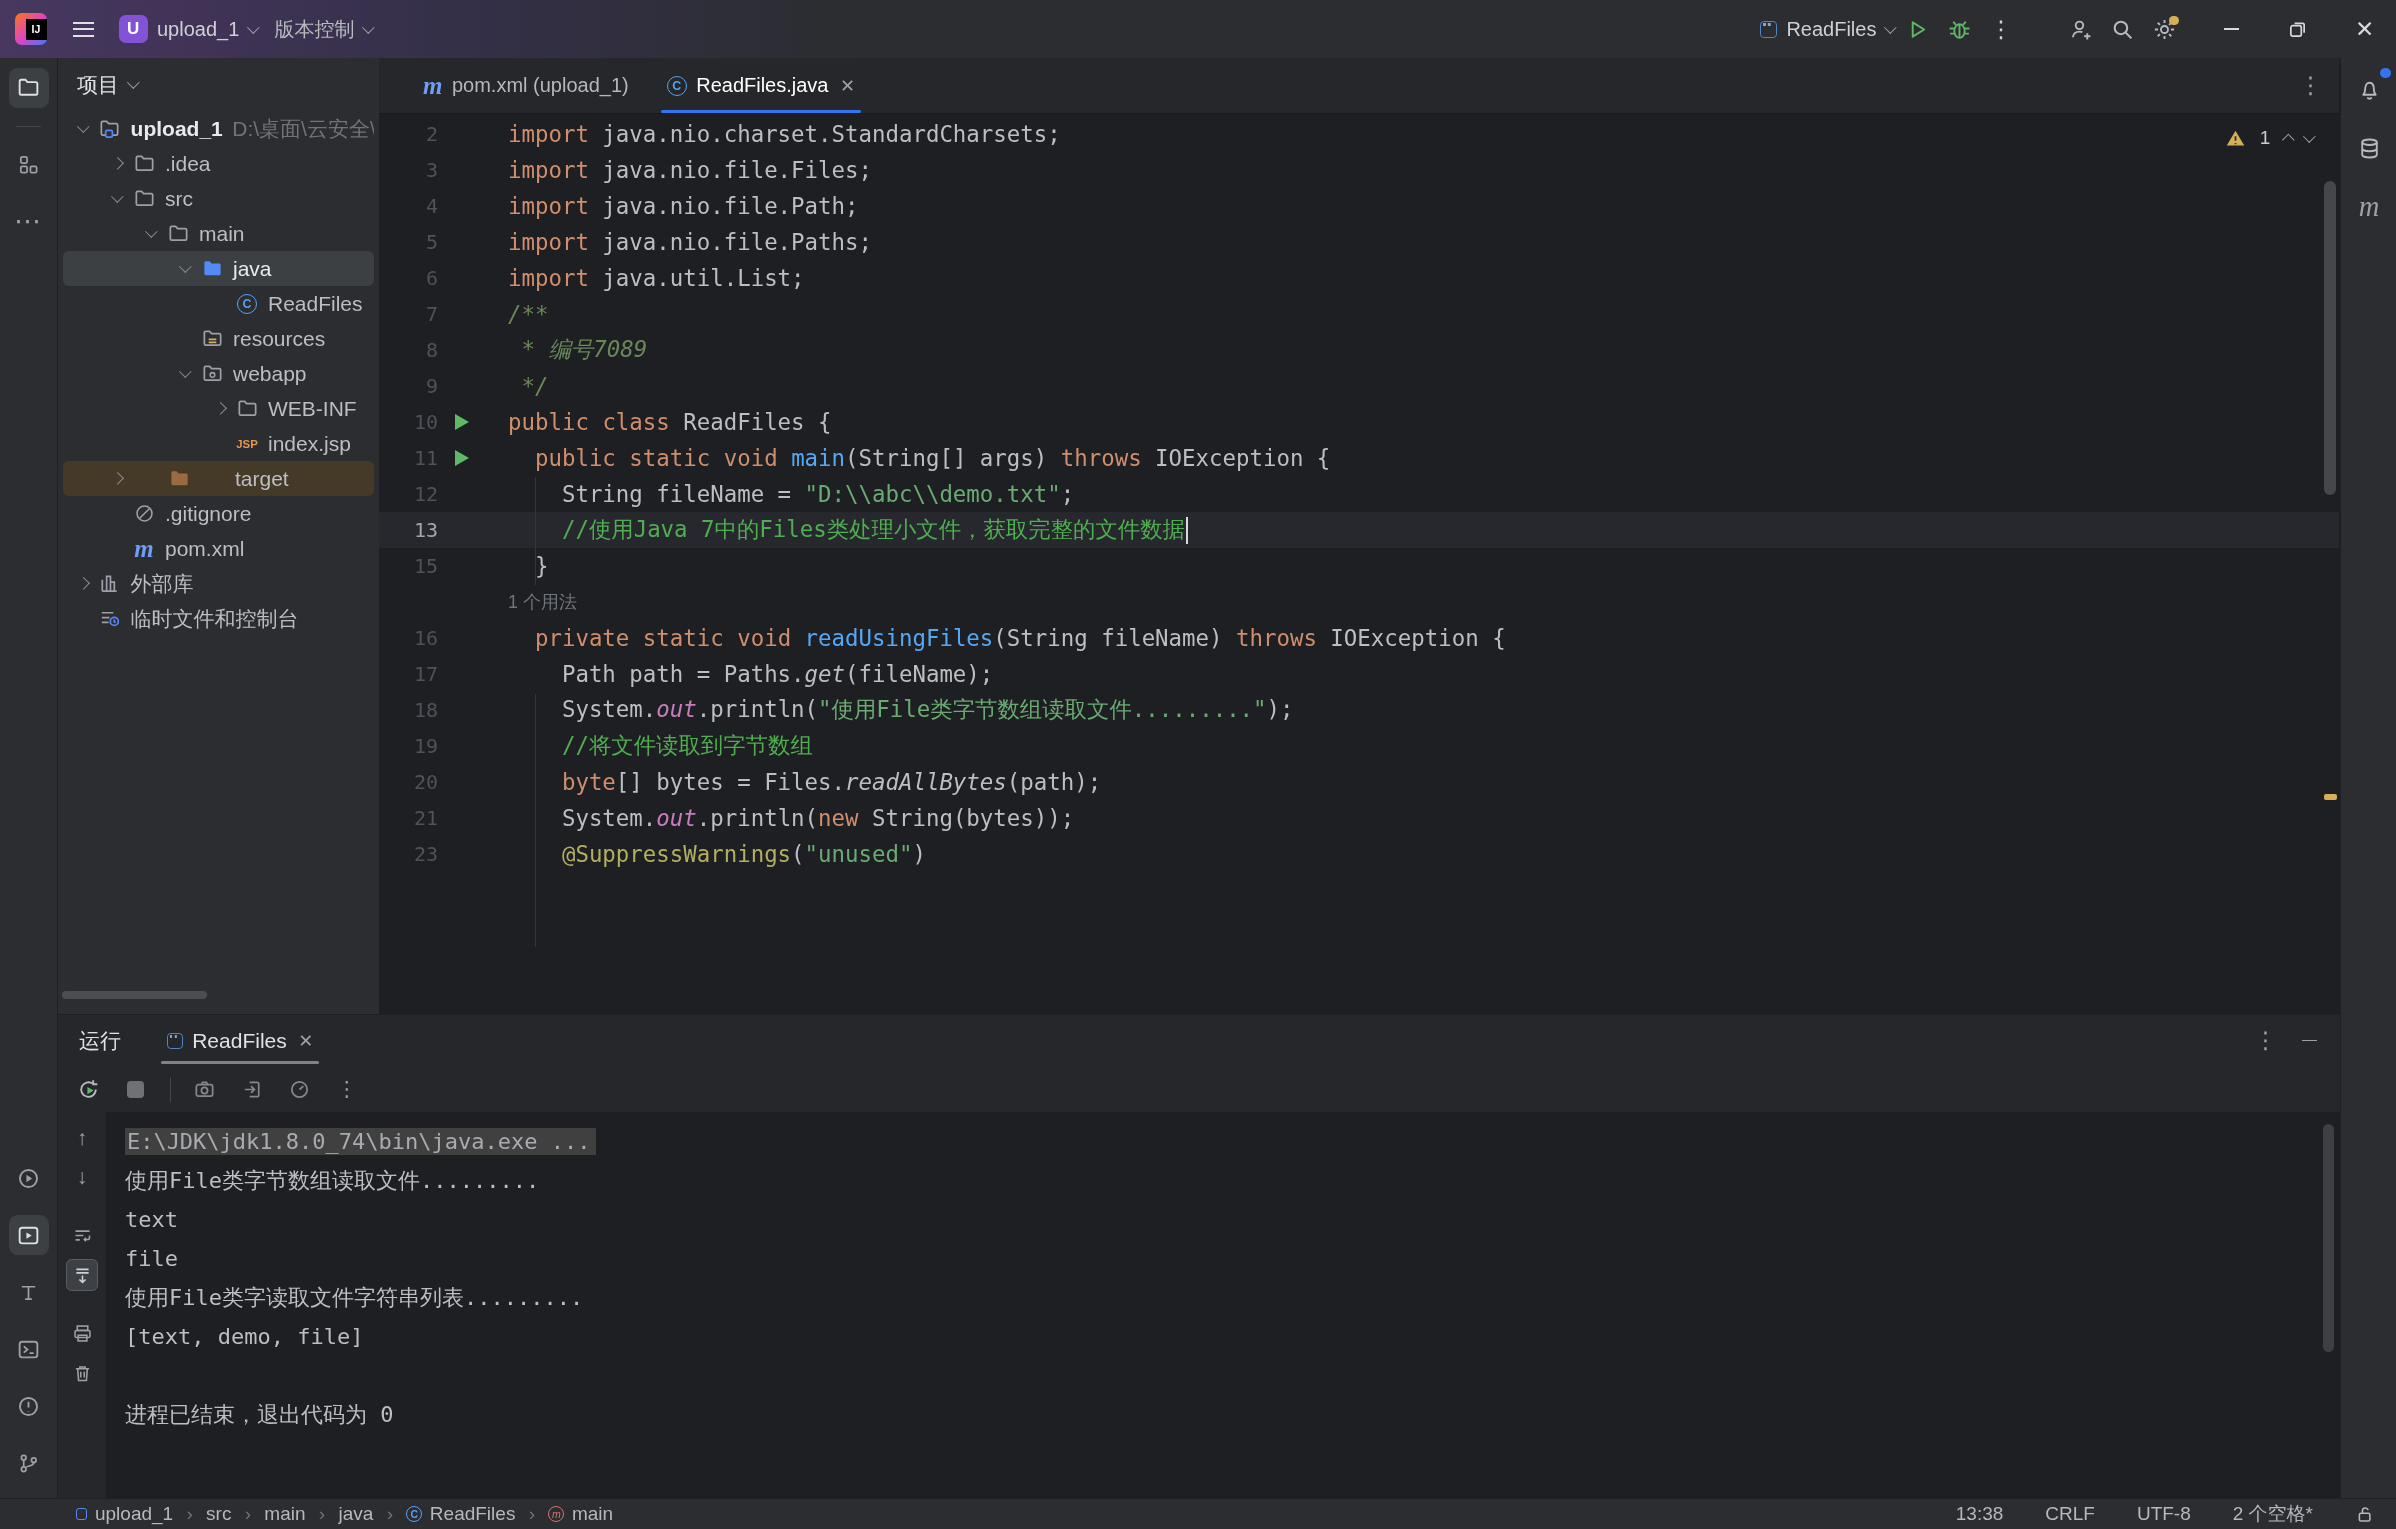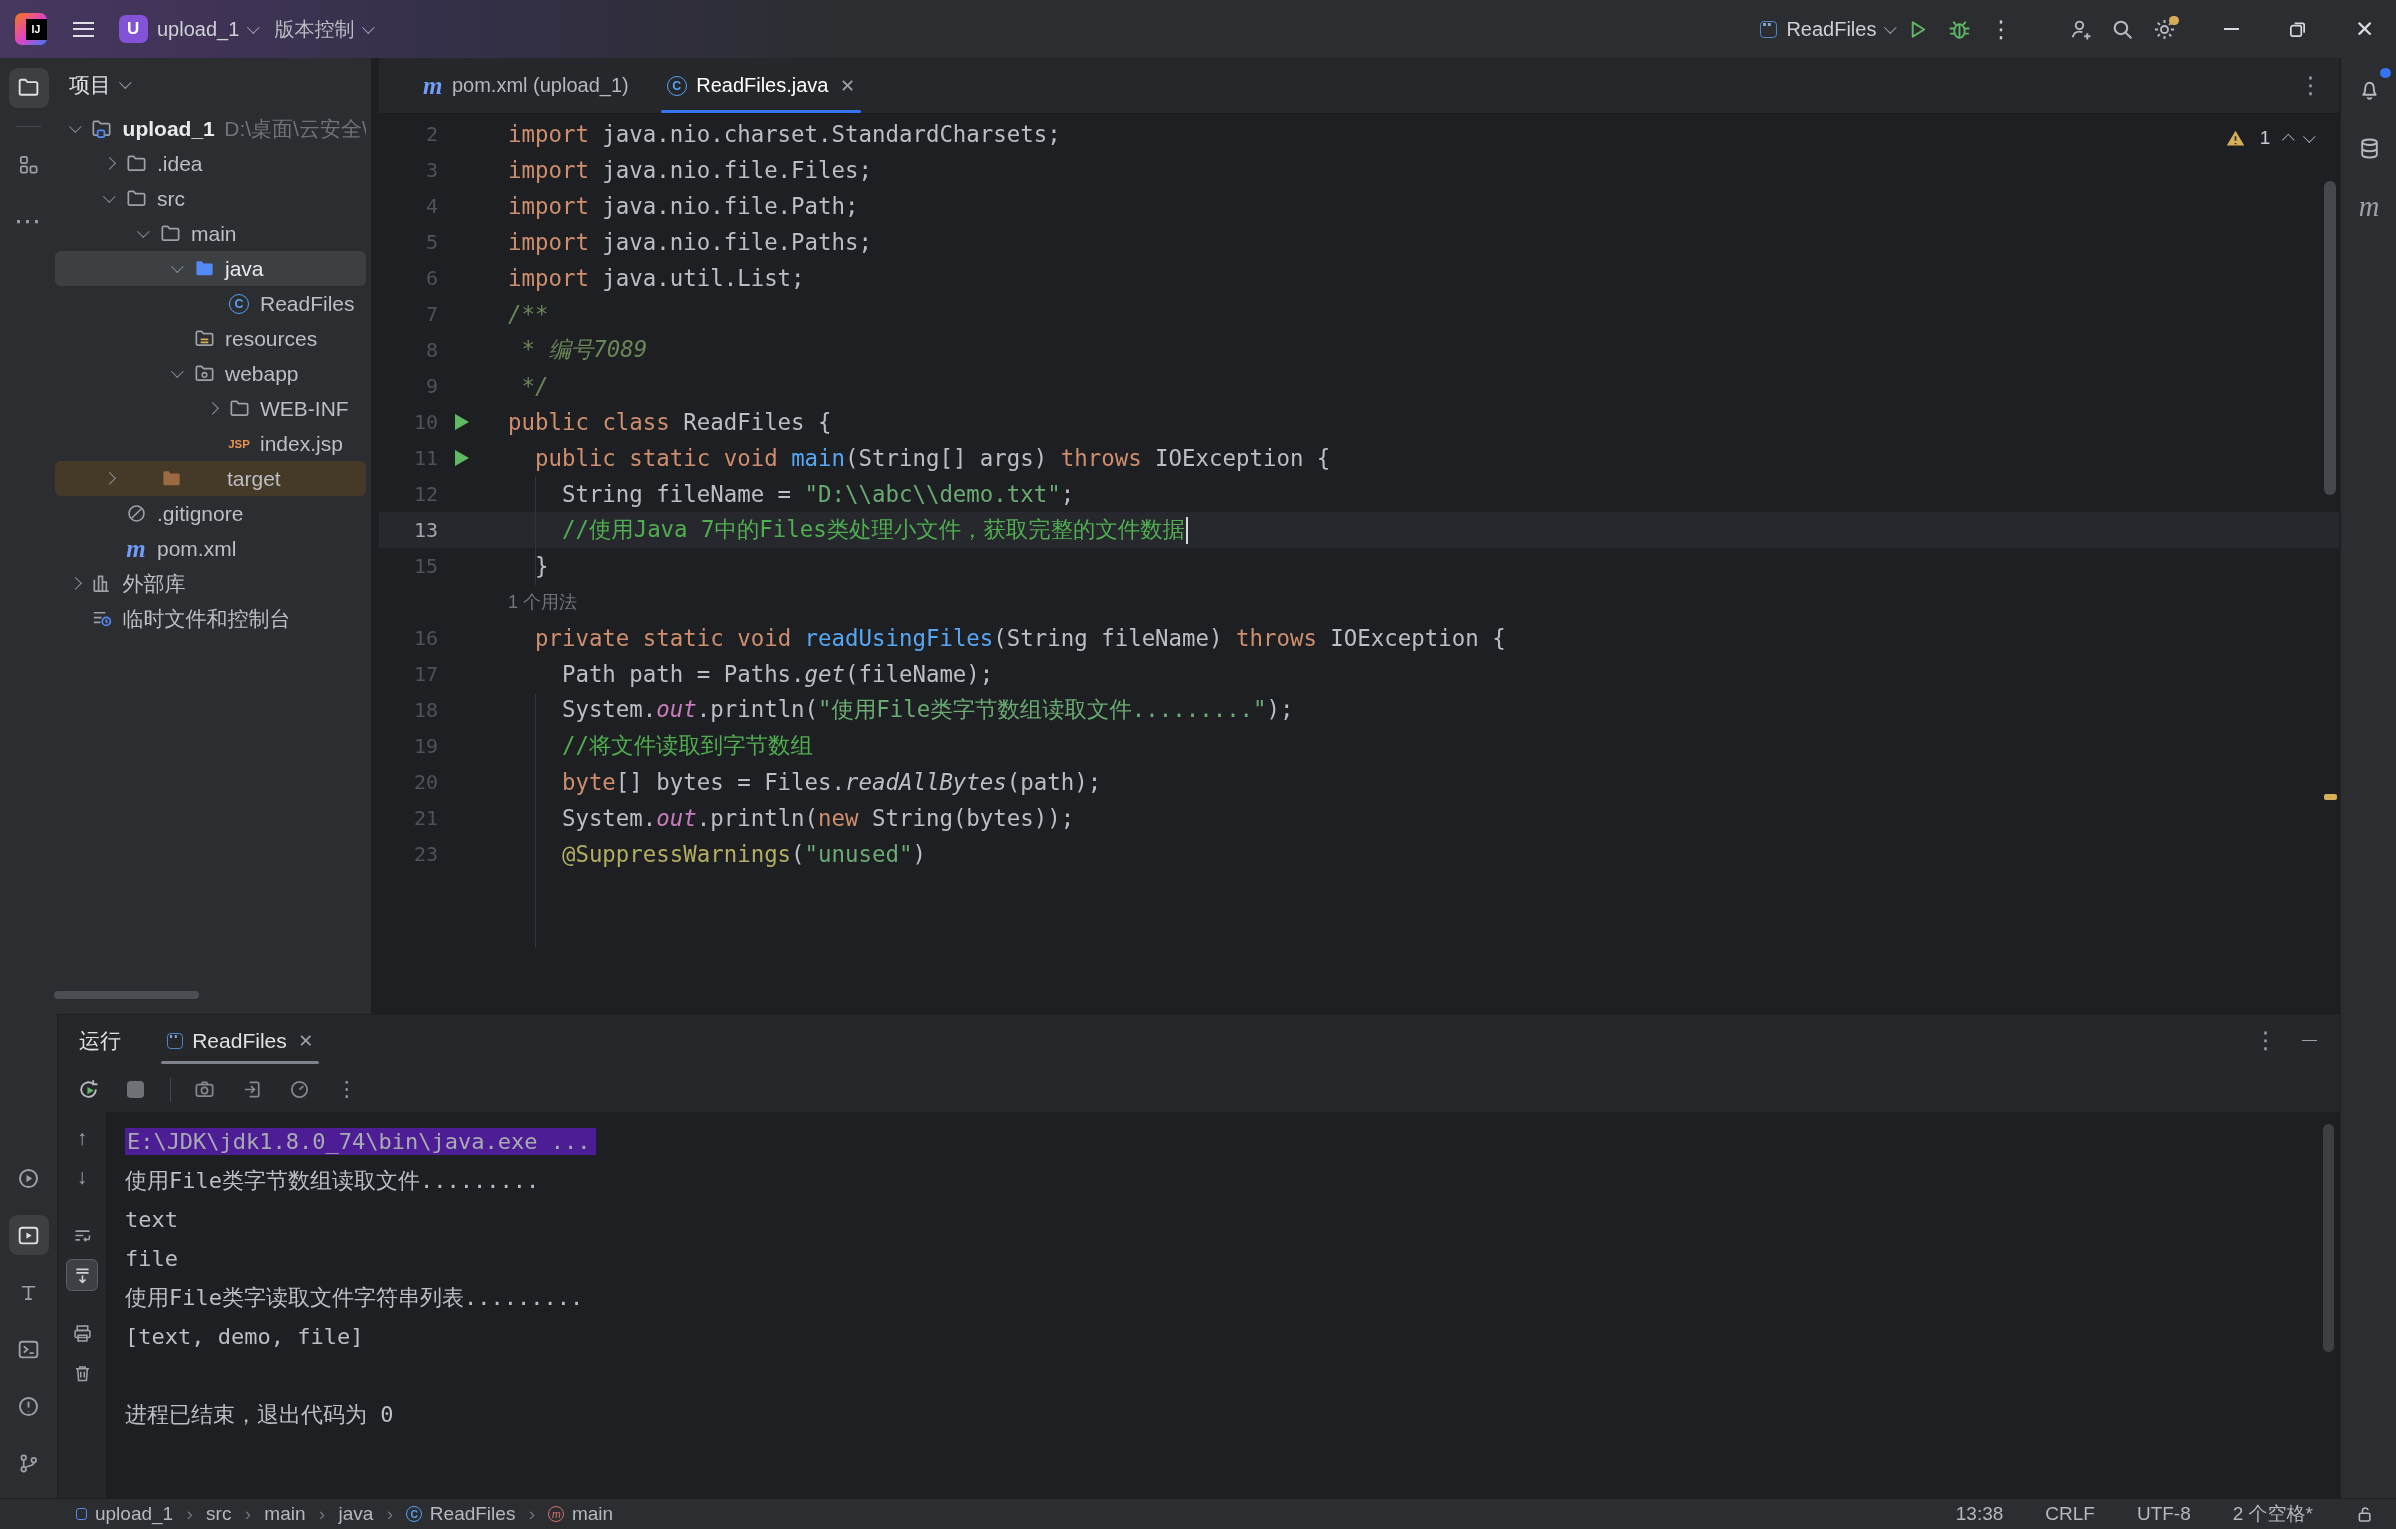--- a/index.html
+++ b/index.html
@@ -36,21 +36,21 @@
   #leftstrip .spacer { flex:1; }
 
   
   #rightstrip { position:absolute; left:2340px; top:58px; width:57px; height:1440px; background:#2b2d30;
     border-left:1px solid #1f2023; display:flex; flex-direction:column; align-items:center; padding-top:11.4px; gap:19px; }
   .bell-wrap { position:relative; }
   .bell-dot { position:absolute; right:-1.9px; top:-1.9px; width:10.5px; height:10.5px; border-radius:50%; background:#3574f0; }
   .mvn-strip { font-family:"Liberation Serif",serif; font-style:italic; font-size:28.5px; color:#9da0a8; }
 
   
-  #projectpanel { position:absolute; left:50px; top:58px; width:321px; height:956px; background:#2b2d30; }
+  #projectpanel { position:absolute; left:58px; top:58px; width:321px; height:956px; background:#2b2d30; }
   #pp-header { height:53px; display:flex; align-items:center; gap:9.5px; padding-left:19px; color:#dfe1e5; font-size:21px; }
   .tree-row { height:35px; display:flex; align-items:center; border-radius:5.7px; margin:0 4.8px; font-size:21px;
               color:#bcbec4; white-space:nowrap; overflow:hidden; }
   .tree-row.selected { background:#3d4043; color:#e8eaee; }
   .tree-row.target { background:#453a28; }
   .tree-chev { width:25px; display:flex; justify-content:center; flex:none; }
   .tree-ic { width:28.5px; display:flex; justify-content:center; flex:none; margin-right:6.7px; }
   .tree-path { color:#6f737a; margin-left:9.5px; overflow:hidden; text-overflow:clip; }
   .bold { font-weight:bold; color:#e8eaee; }
   .letter-ic { display:inline-flex; align-items:center; justify-content:center; border-radius:50%;
@@ -101,21 +101,21 @@
   #bp-toolbar { height:46px; display:flex; align-items:center; gap:13.3px; padding-left:13.3px; color:#9da0a8; }
   .tool-div { width:1px; height:25px; background:#43454a; margin:0 3.8px; }
   .tbtn { width:34px; height:34px; border-radius:6.7px; display:flex; align-items:center; justify-content:center; color:#9da0a8; }
   #console { position:absolute; left:0; top:97px; right:0; bottom:0; background:#1e1f22; display:flex; }
   #con-strip { width:48px; flex:none; background:#26272a; display:flex; flex-direction:column; align-items:center; padding-top:9.5px; gap:7.6px; }
   .cbtn { width:32px; height:32px; border-radius:5.7px; display:flex; align-items:center; justify-content:center; color:#9da0a8; }
   .cbtn.sel { background:#3d4146; border:1px solid #5a5d63; color:#cfd2d8; }
   .cgap { height:11.4px; }
   #con-lines { padding:9.5px 0 0 19px; font-family:"DejaVu Sans Mono", monospace; font-size:22px; line-height:39px; }
   .con-line { white-space:pre; color:#bcbec4; }
-  .con-line .sysbg { background:#4c1d95; color:#a8abb0; padding:1px 5.7px 1px 1.9px; }
+  .con-line .sysbg { background:#404040; color:#a8abb0; padding:1px 5.7px 1px 1.9px; }
   #con-scroll { position:absolute; right:5.7px; top:109px; width:11.4px; height:228px; border-radius:5.7px; background:#3d4043; }
 
   
   #statusbar { position:absolute; left:0; top:1498px; width:2397px; height:31px; background:#2b2d30; border-top:1px solid #1f2023;
     display:flex; align-items:center; font-size:19px; color:#b4b8bf; padding:0 21px 0 76px; }
   #breadcrumbs { display:flex; align-items:center; gap:13.3px; }
   .bc-sep { color:#6f737a; }
   .bc-item { display:flex; align-items:center; gap:7.6px; }
   .bc-item .letter-ic { width:16px; height:16px; font-size:10.5px; border-width:1.4px; }
   .bc-item .module-ic { width:11.4px; height:11.4px; }

